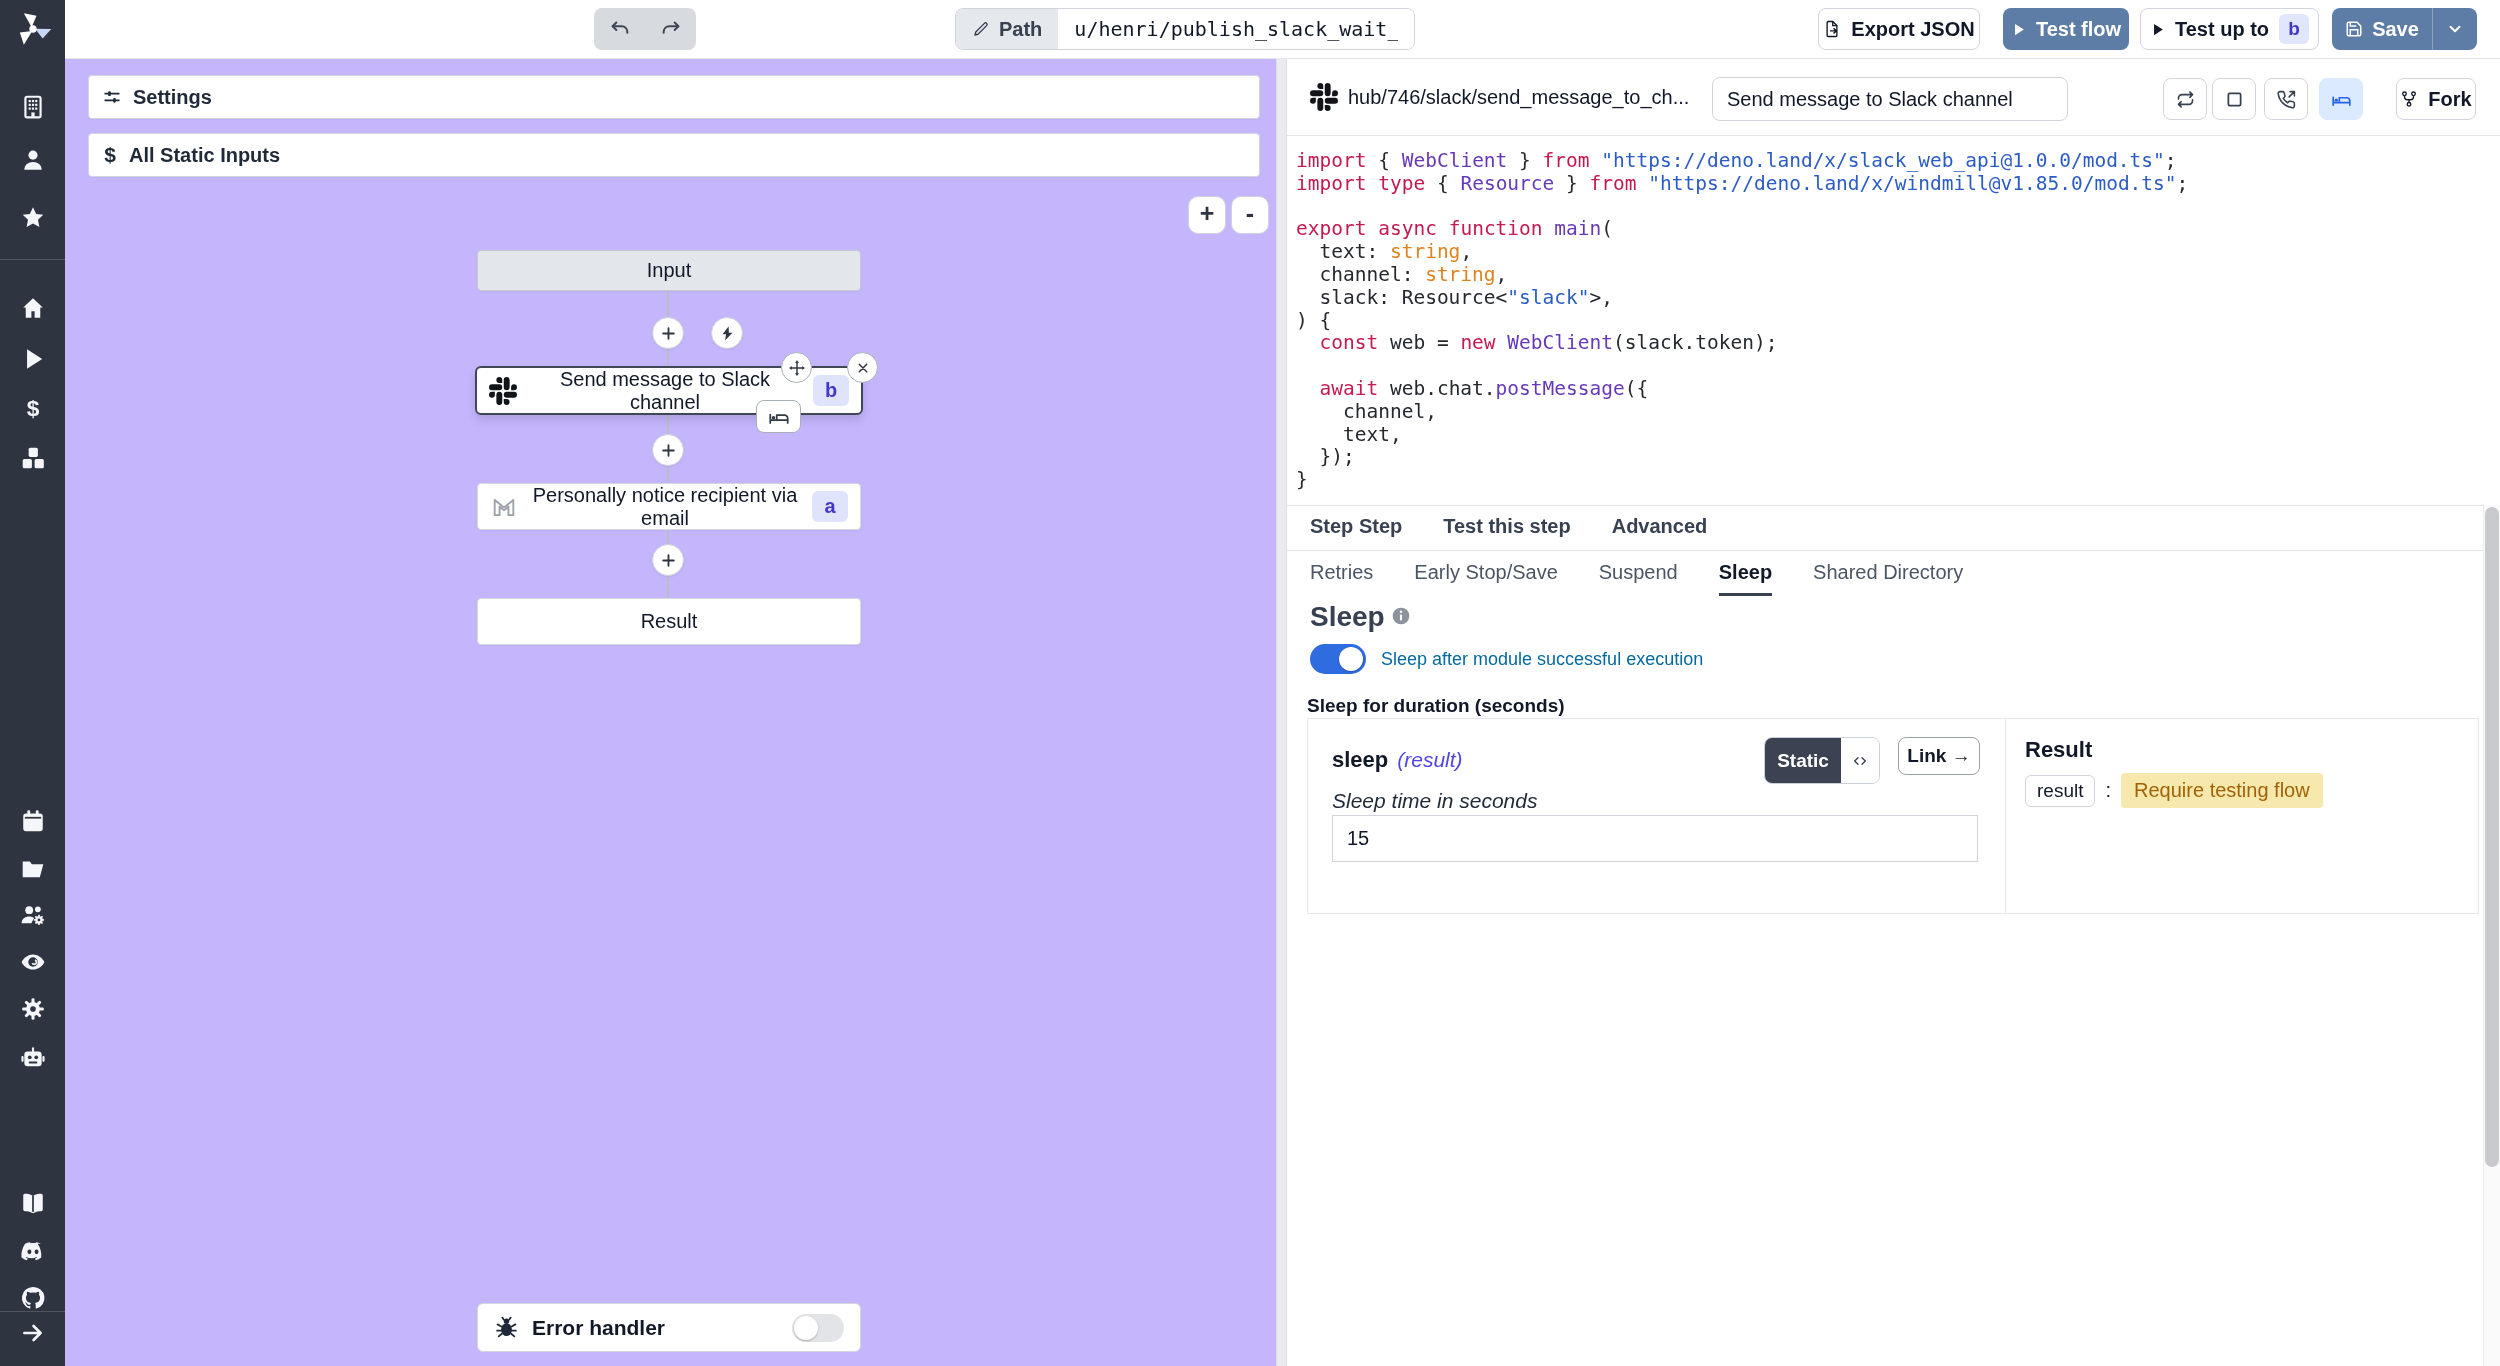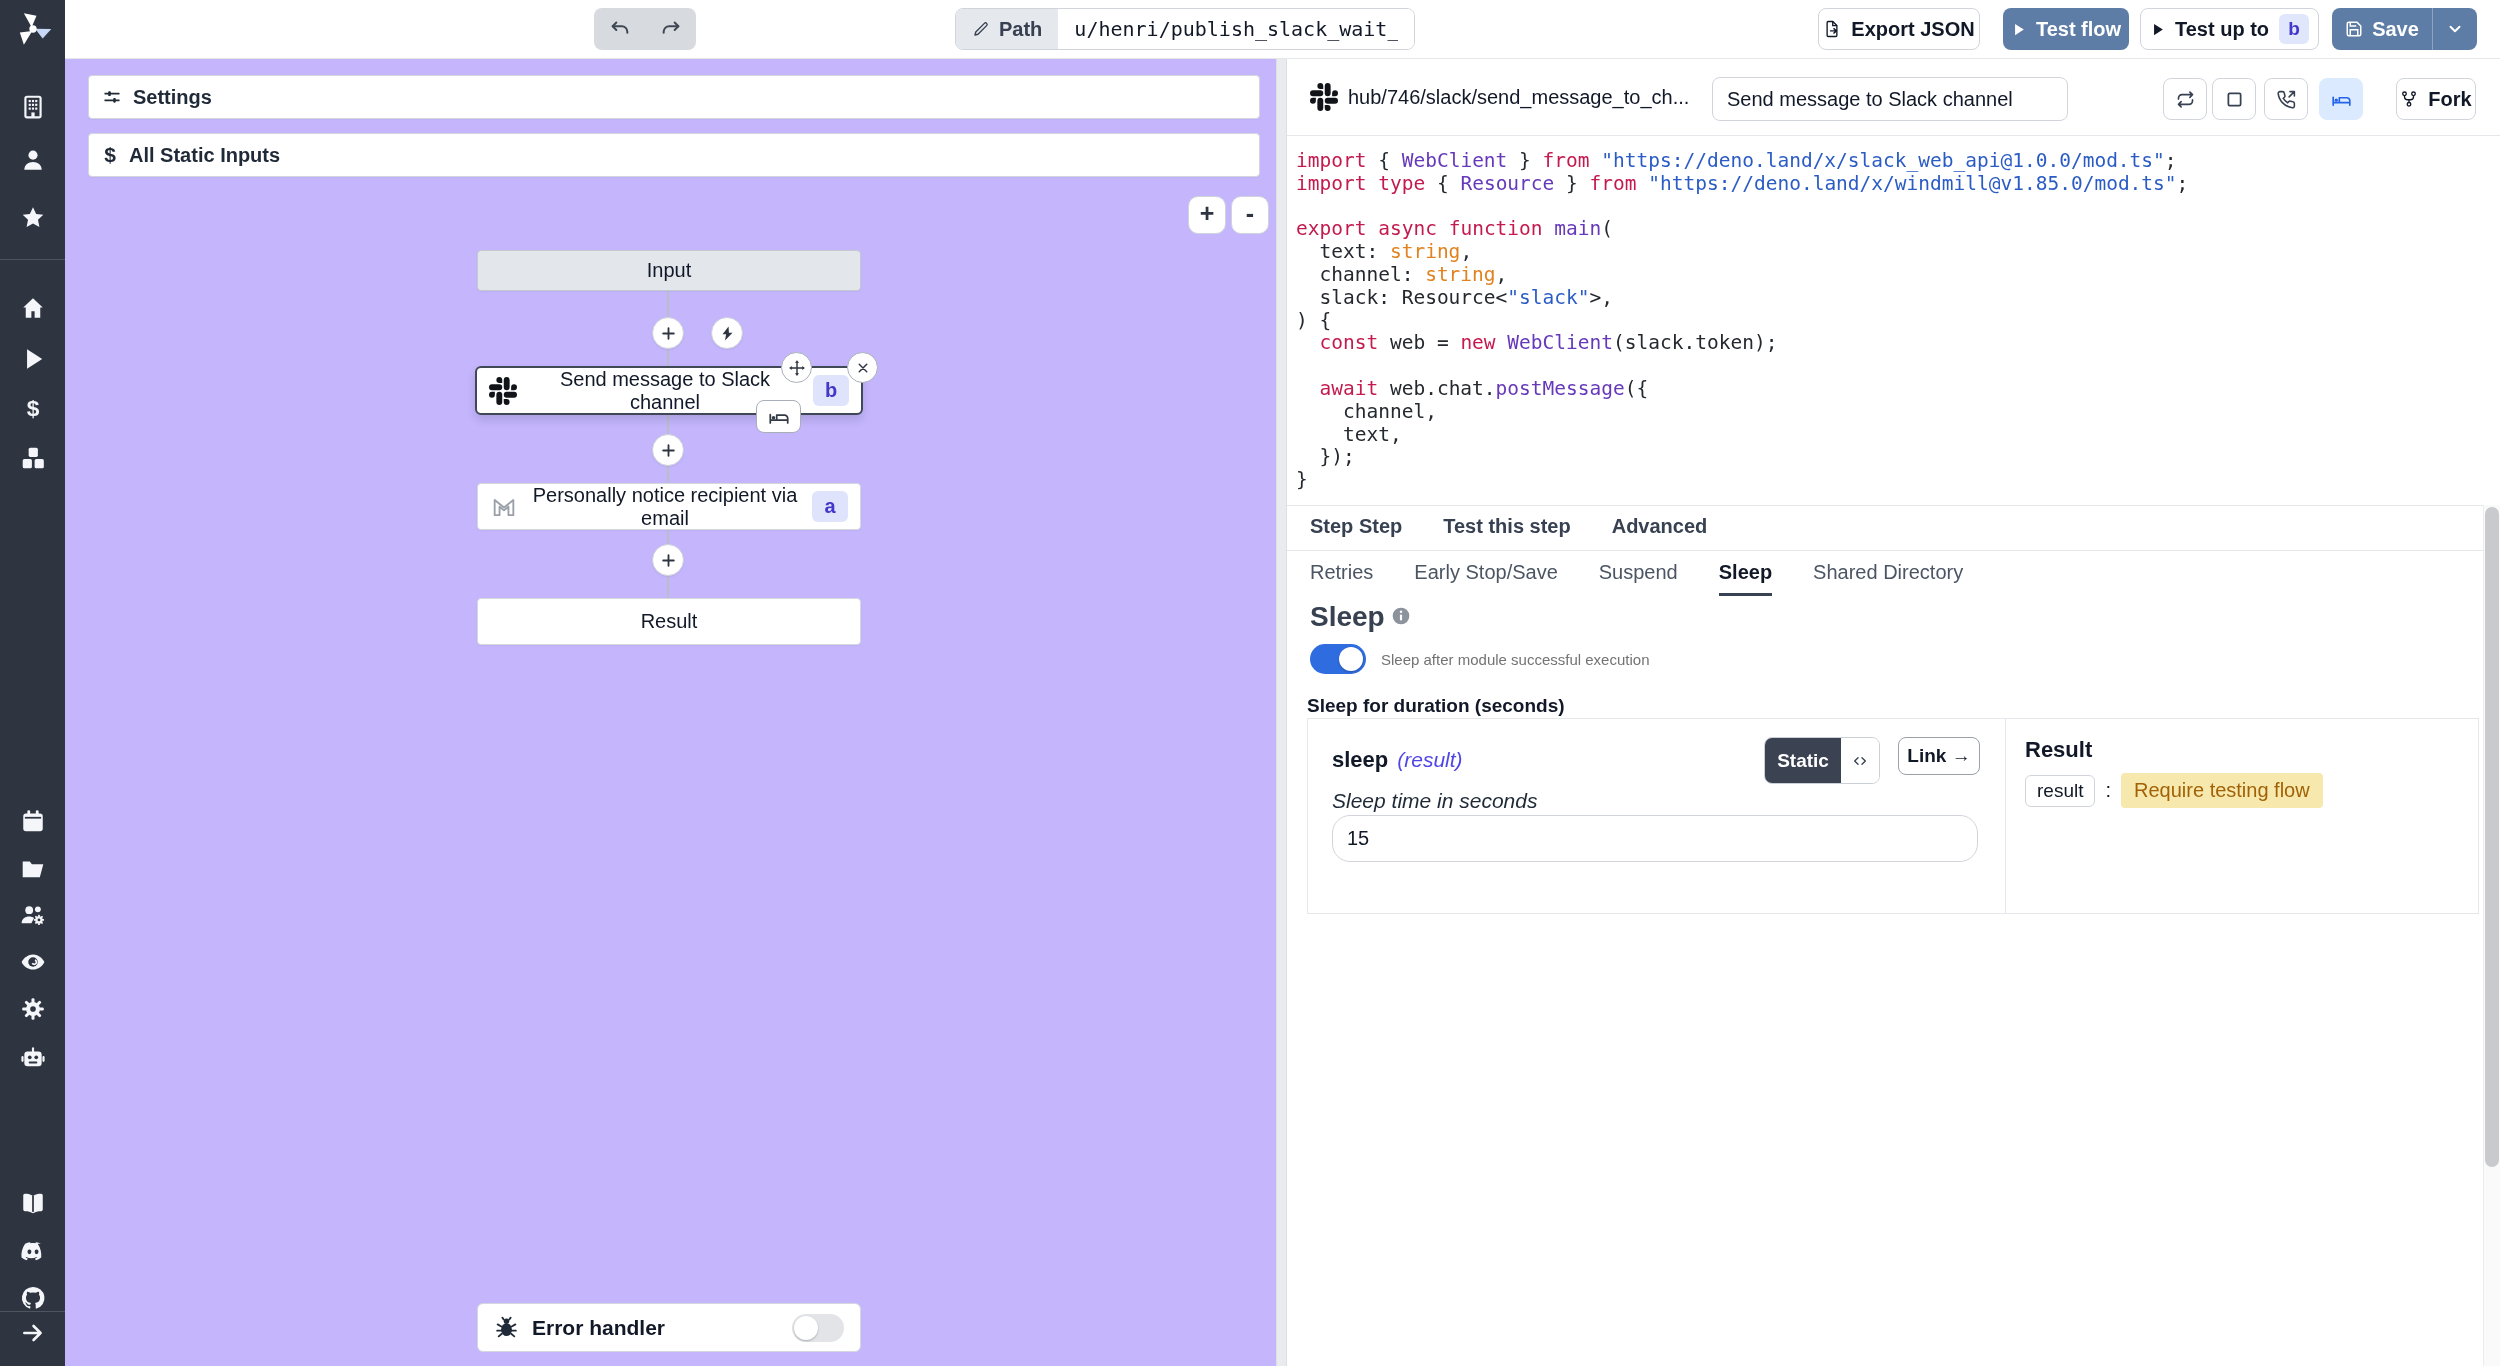--- a/index.html
+++ b/index.html
@@ -97,34 +97,34 @@
   .tabs1{top:446px;height:46px;border-top:1px solid #e5e7eb;border-bottom:1px solid #e5e7eb}
   .tabs2{top:493px;height:44px}
   .tab{display:flex;align-items:center;font-size:20px;color:#4b5563;cursor:pointer;border-bottom:3px solid transparent;white-space:nowrap}
   .tabs1 .tab{font-weight:700;color:#374151}
   .tabs2 .tab.active{color:#111827;font-weight:700;border-bottom-color:#374151}
 
   .sleep-head{position:absolute;left:23px;top:543px;display:flex;align-items:flex-start;gap:6px}
   .sleep-head h2{font-size:28px;font-weight:700;color:#374151;line-height:30px}
   .sleep-head svg{width:20px;height:20px;color:#8d939c;margin-top:4px}
   .toggle-row{position:absolute;left:23px;top:585px;display:flex;align-items:center;gap:15px}
-  .toggle-row .t-lbl{font-size:15px;color:#737373}
+  .toggle-row .t-lbl{font-size:18px;color:#0369a1}
   .dur-lbl{position:absolute;left:20px;top:636px;font-size:19px;font-weight:700;color:#111827}
   .form-box{position:absolute;left:20px;top:659px;width:1172px;height:196px;border:1px solid #e5e7eb;background:#fff}
   .fb-divider{position:absolute;left:697px;top:0;width:1px;height:194px;background:#e5e7eb}
   .sleep-name-row{position:absolute;left:24px;top:28px;display:flex;align-items:baseline;gap:9px}
   .sleep-name{font-size:22px;font-weight:700;color:#111827}
   .sleep-type{font-size:21px;font-style:italic;color:#4f46e5}
   .seg-ctl{position:absolute;left:456px;top:18px;height:47px;display:flex;border:1px solid #cbd0d6;border-radius:8px;overflow:hidden}
   .seg-dark{width:76px;display:flex;align-items:center;justify-content:center;background:#3b4252;color:#fff;font-size:19px;font-weight:700;cursor:pointer}
   .seg-light{width:38px;display:flex;align-items:center;justify-content:center;background:#fff;color:#374151;cursor:pointer}
   .seg-light svg{width:16px;height:16px}
   .link-btn{position:absolute;left:590px;top:18px;width:82px;height:38px;border:1.5px solid #9aa1ab;border-radius:8px;background:#fff;display:flex;align-items:center;justify-content:center;font-size:19px;font-weight:700;color:#111827;cursor:pointer}
   .sleep-desc{position:absolute;left:24px;top:70px;font-size:21px;font-style:italic;color:#1f2937}
-  .sleep-input{position:absolute;left:24px;top:96px;width:646px;height:47px;border:1px solid #d1d5db;border-radius:18px;padding:0 14px;font-size:20px;color:#111827;font-family:"Liberation Sans",sans-serif}
+  .sleep-input{position:absolute;left:24px;top:96px;width:646px;height:47px;border:1px solid #d1d5db;border-radius:0;padding:0 14px;font-size:20px;color:#111827;font-family:"Liberation Sans",sans-serif}
   .result-title{position:absolute;left:717px;top:18px;font-size:22px;font-weight:700;color:#111827}
   .result-row{position:absolute;left:717px;top:54px;display:flex;align-items:center;gap:10px}
   .result-chip{border:1px solid #d1d5db;border-radius:6px;padding:4px 11px;font-size:19px;color:#111827;background:#fff}
   .result-colon{font-size:20px;color:#111827}
   .result-badge{background:#f7e9ae;color:#a16207;border-radius:4px;padding:6px 13px;font-size:20px}
 
   .sb-track{position:absolute;right:0;top:446px;width:17px;height:861px;background:#fafafa;border-left:1px solid #ececec}
   .sb-thumb{position:absolute;right:1px;top:2px;width:14px;height:660px;background:#c8cacd;border-radius:7px;cursor:pointer}
 </style>
 </head>

